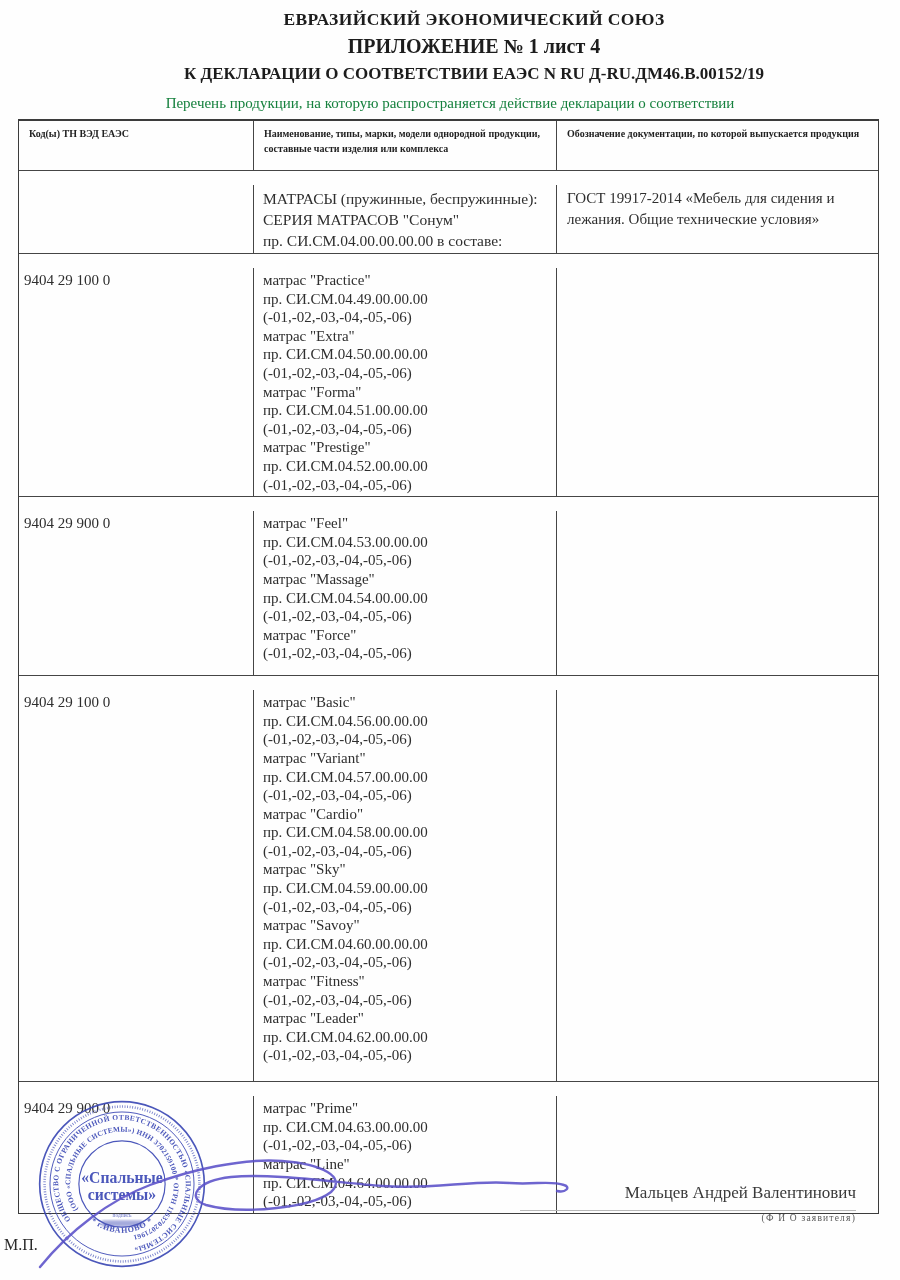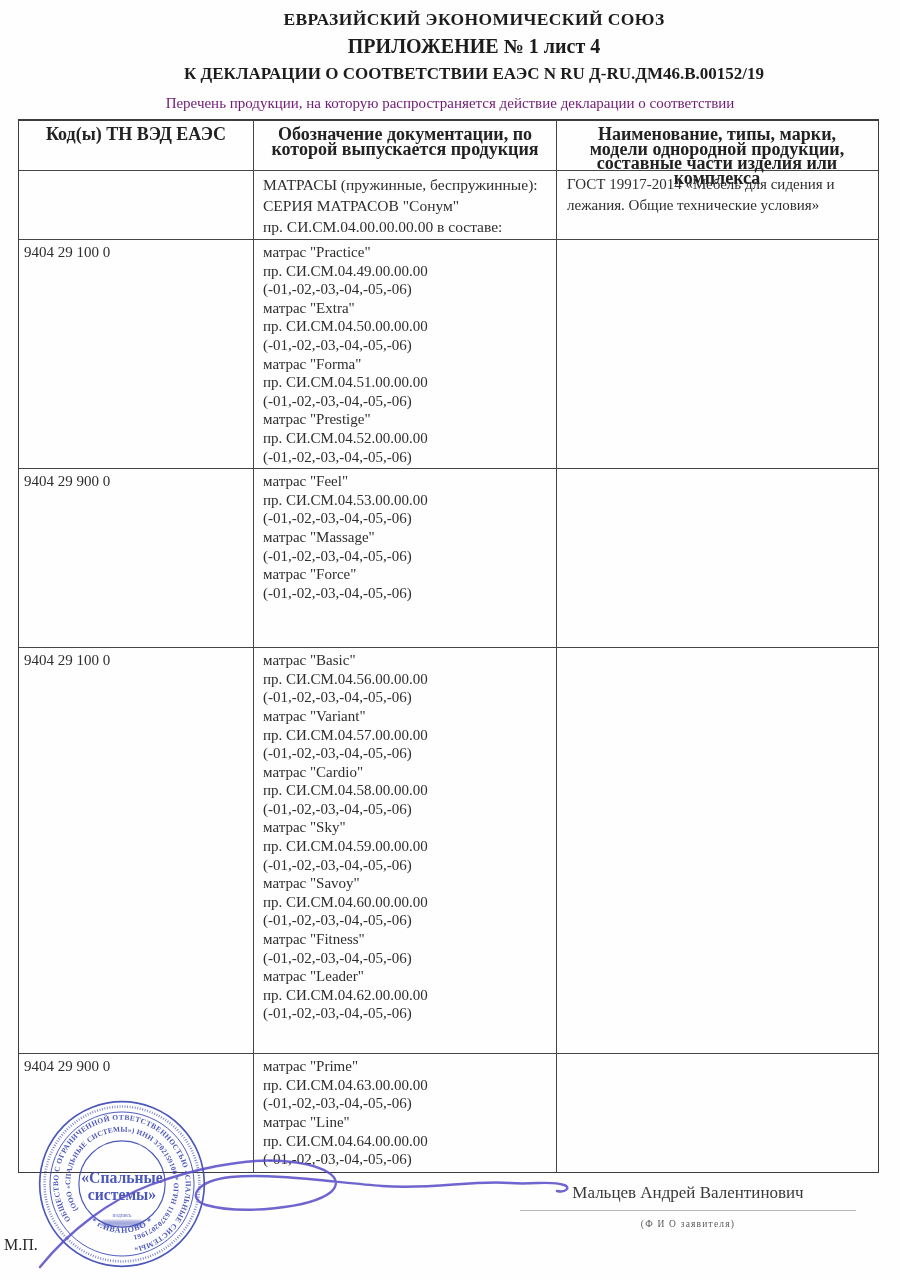--- a/index.html
+++ b/index.html
@@ -6,67 +6,67 @@
   body{
     width:900px;height:1280px;position:relative;background:#fefefe;
     font-family:"Liberation Serif","DejaVu Serif",serif;color:#2e2e2e;
     overflow:hidden;
   }
   .hdr{position:absolute;top:6px;left:0;width:900px;text-align:center;color:#1c1c1c;}
   .hdr div{line-height:27px;font-weight:bold;margin-left:48px;}
   .hdr .h1{font-size:17.5px;letter-spacing:.4px;}
   .hdr .h2{font-size:20px;}
   .hdr .h3{font-size:17px;}
-  .subtitle{position:absolute;top:95px;left:0;width:900px;text-align:center;font-size:15px;color:#701a75;}
+  .subtitle{position:absolute;top:95px;left:0;width:900px;text-align:center;font-size:15px;color:#15803d;}
 
   .table{
     position:absolute;top:119px;left:18px;width:861px;
     border:1.6px solid #3c3c3c;border-top-width:2px;box-sizing:border-box;
     background:transparent;
   }
   .t-head{display:grid;grid-template-columns:235px 303px 320px;border-bottom:1.5px solid #454545;}
   .t-head > div{
-    font-weight:bold;font-size:18px;line-height:14.5px;text-align:center;
+    font-weight:bold;font-size:10px;line-height:14.5px;
     padding:6px 10px 4px 10px;box-sizing:border-box;height:49px;color:#222;
   }
   .t-head > div:nth-child(1),.t-head > div:nth-child(2){border-right:1px solid #454545;}
   .t-row{display:grid;grid-template-columns:235px 303px 320px;}
   .t-row + .t-row{border-top:1.4px solid #454545;}
-  .t-row > div{box-sizing:border-box;}
+  .t-row > div{box-sizing:border-box;margin-top:14px;}
   .t-row > div:nth-child(1),.t-row > div:nth-child(2){border-right:1px solid #454545;}
   .cell-code{font-size:15px;padding:3px 4px 0 5px;line-height:19px;}
   .cell-name{font-size:15px;padding:3px 4px 2px 9px;line-height:18.6px;}
   .cell-doc{font-size:15px;padding:3px 8px 2px 10px;line-height:21px;}
   .t-row.first .cell-name{font-size:15.5px;line-height:21px;}
 
   .mp{position:absolute;left:4px;top:1236px;font-size:16px;color:#2a2a2a;}
 
-  .name-block{position:absolute;left:520px;top:1183px;width:336px;text-align:center;}
+  .name-block{position:absolute;left:520px;top:1183px;width:336px;text-align:right;}
   .name-block .nm{font-size:17px;color:#3a3a3a;}
   .name-block .ln{margin-top:7px;border-top:1px solid #b8b8b8;height:0;}
-  .name-block .cap{margin-top:8px;font-size:9.5px;letter-spacing:1.2px;color:#5a5a5a;}
+  .name-block .cap{margin-top:2px;font-size:9.5px;letter-spacing:1.2px;color:#5a5a5a;}
 
   .stamp{position:absolute;left:24px;top:1086px;width:196px;height:196px;opacity:.92;}
   .signature{position:absolute;left:0;top:1100px;width:620px;height:180px;pointer-events:none;}
 </style>
 </head>
 <body>
 
 <div class="hdr">
   <div class="h1">ЕВРАЗИЙСКИЙ ЭКОНОМИЧЕСКИЙ СОЮЗ</div>
   <div class="h2">ПРИЛОЖЕНИЕ № 1 лист 4</div>
   <div class="h3">К ДЕКЛАРАЦИИ О СООТВЕТСТВИИ ЕАЭС N RU Д-RU.ДМ46.В.00152/19</div>
 </div>
 <div class="subtitle">Перечень продукции, на которую распространяется действие декларации о соответствии</div>
 
 <div class="table">
   <div class="t-head">
     <div>Код(ы) ТН ВЭД ЕАЭС</div>
+    <div>Наименование, типы, марки, модели однородной продукции, составные части изделия или комплекса</div>
     <div>Обозначение документации, по которой выпускается продукция</div>
-    <div>Наименование, типы, марки, модели однородной продукции, составные части изделия или комплекса</div>
   </div>
   <div id="table-body">
       <div class="t-row first" style="min-height: 64px;">
         <div class="cell-code"></div>
         <div class="cell-name">
           <div>МАТРАСЫ (пружинные, беспружинные):</div>
           <div>СЕРИЯ МАТРАСОВ "Сонум"</div>
           <div>пр. СИ.СМ.04.00.00.00.00 в составе:</div>
         </div>
         <div class="cell-doc">ГОСТ 19917-2014 «Мебель для сидения и лежания. Общие технические условия»</div>
@@ -89,20 +89,21 @@
         </div>
         <div class="cell-doc"></div>
       </div>
       <div class="t-row" style="min-height: 178px;">
         <div class="cell-code">9404 29 900 0</div>
         <div class="cell-name">
           <div>матрас "Feel"</div>
           <div>пр. СИ.СМ.04.53.00.00.00</div>
           <div>(-01,-02,-03,-04,-05,-06)</div>
           <div>матрас "Massage"</div>
+          <div>пр. СИ.СМ.04.54.00.00.00</div>
           <div>(-01,-02,-03,-04,-05,-06)</div>
           <div>матрас "Force"</div>
           <div>(-01,-02,-03,-04,-05,-06)</div>
         </div>
         <div class="cell-doc"></div>
       </div>
       <div class="t-row" style="min-height: 405px;">
         <div class="cell-code">9404 29 100 0</div>
         <div class="cell-name">
           <div>матрас "Basic"</div>

